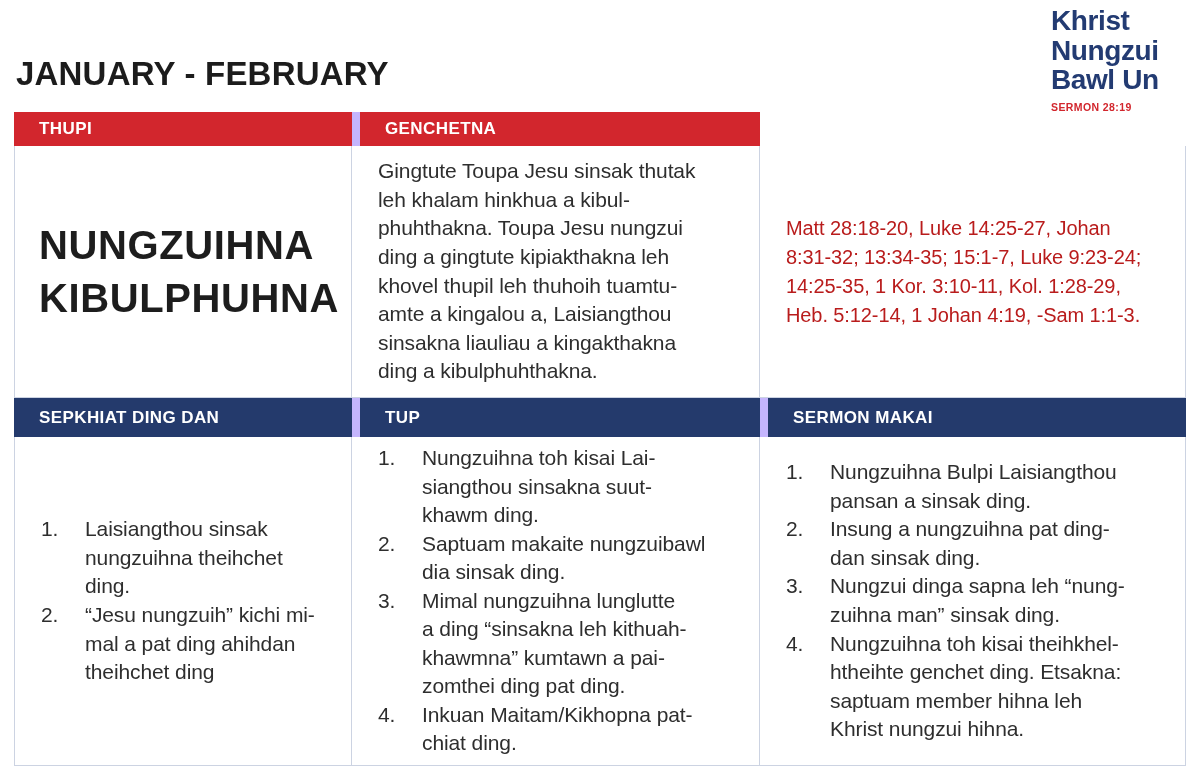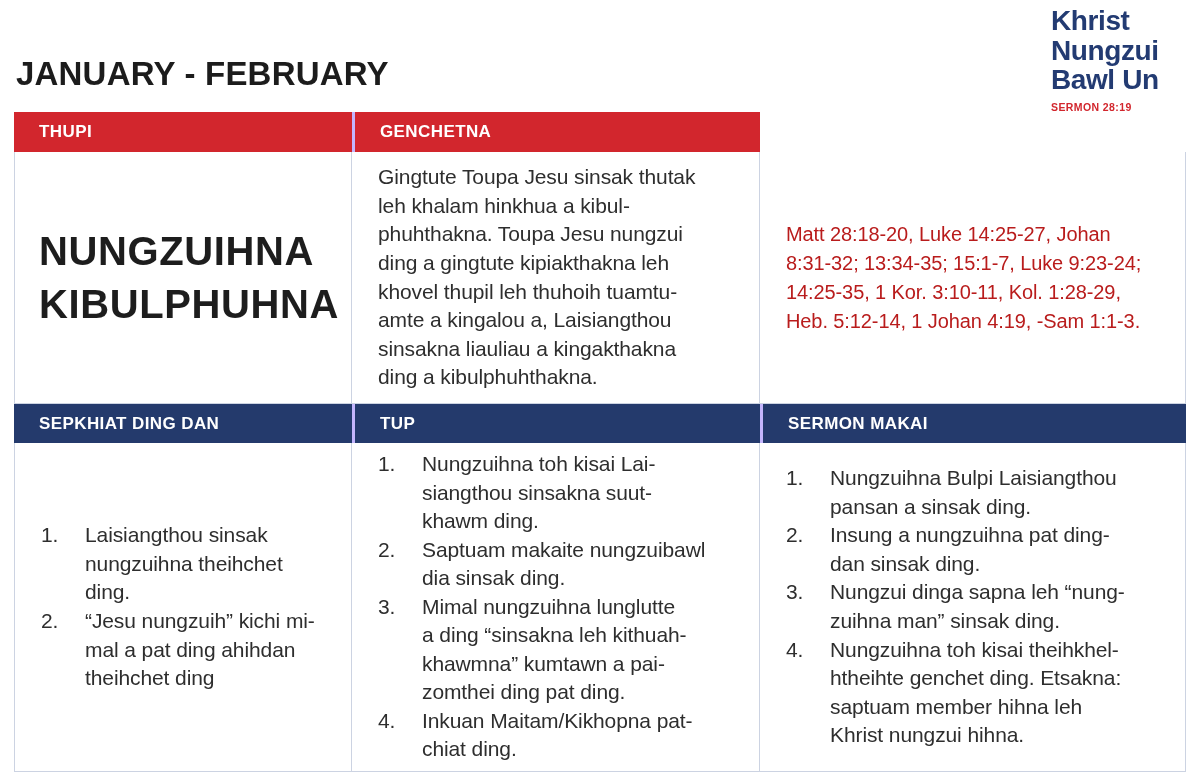--- a/index.html
+++ b/index.html
@@ -29,25 +29,25 @@
   .logo-tagline {
     margin-top:6px;
     font-size:10.5px; font-weight:bold; color:#d2262d;
     letter-spacing:0.4px;
   }
   .sched {
     position:absolute; left:14px; top:112px; width:1172px;
   }
   .row { display:grid; grid-template-columns:338px 408px 426px; }
   .hrow .hcell {
-    height:40px; display:flex; align-items:center;
+    height:34px; display:flex; align-items:center;
     padding-left:25px;
     color:#ffffff; font-weight:bold; font-size:17px; letter-spacing:0.4px;
   }
-  .hrow .hcell + .hcell { border-left:3px solid #c4b5fd; }
+  .hrow .hcell + .hcell { border-left:8px solid #c4b5fd; }
   .hrow.red .hcell { background:#d2262d; }
   .hrow.navy .hcell { height:39px; background:#243a6c; }
   .cell {
     border:1px solid #ccd3e2;
     display:flex; flex-direction:column; justify-content:center;
     padding:10px 20px 10px 26px;
   }
   .row .cell + .cell { border-left:none; }
   .crow1 .cell { height:252px; border-top:none; }
   .crow2 .cell { height:329px; border-top:none; }

